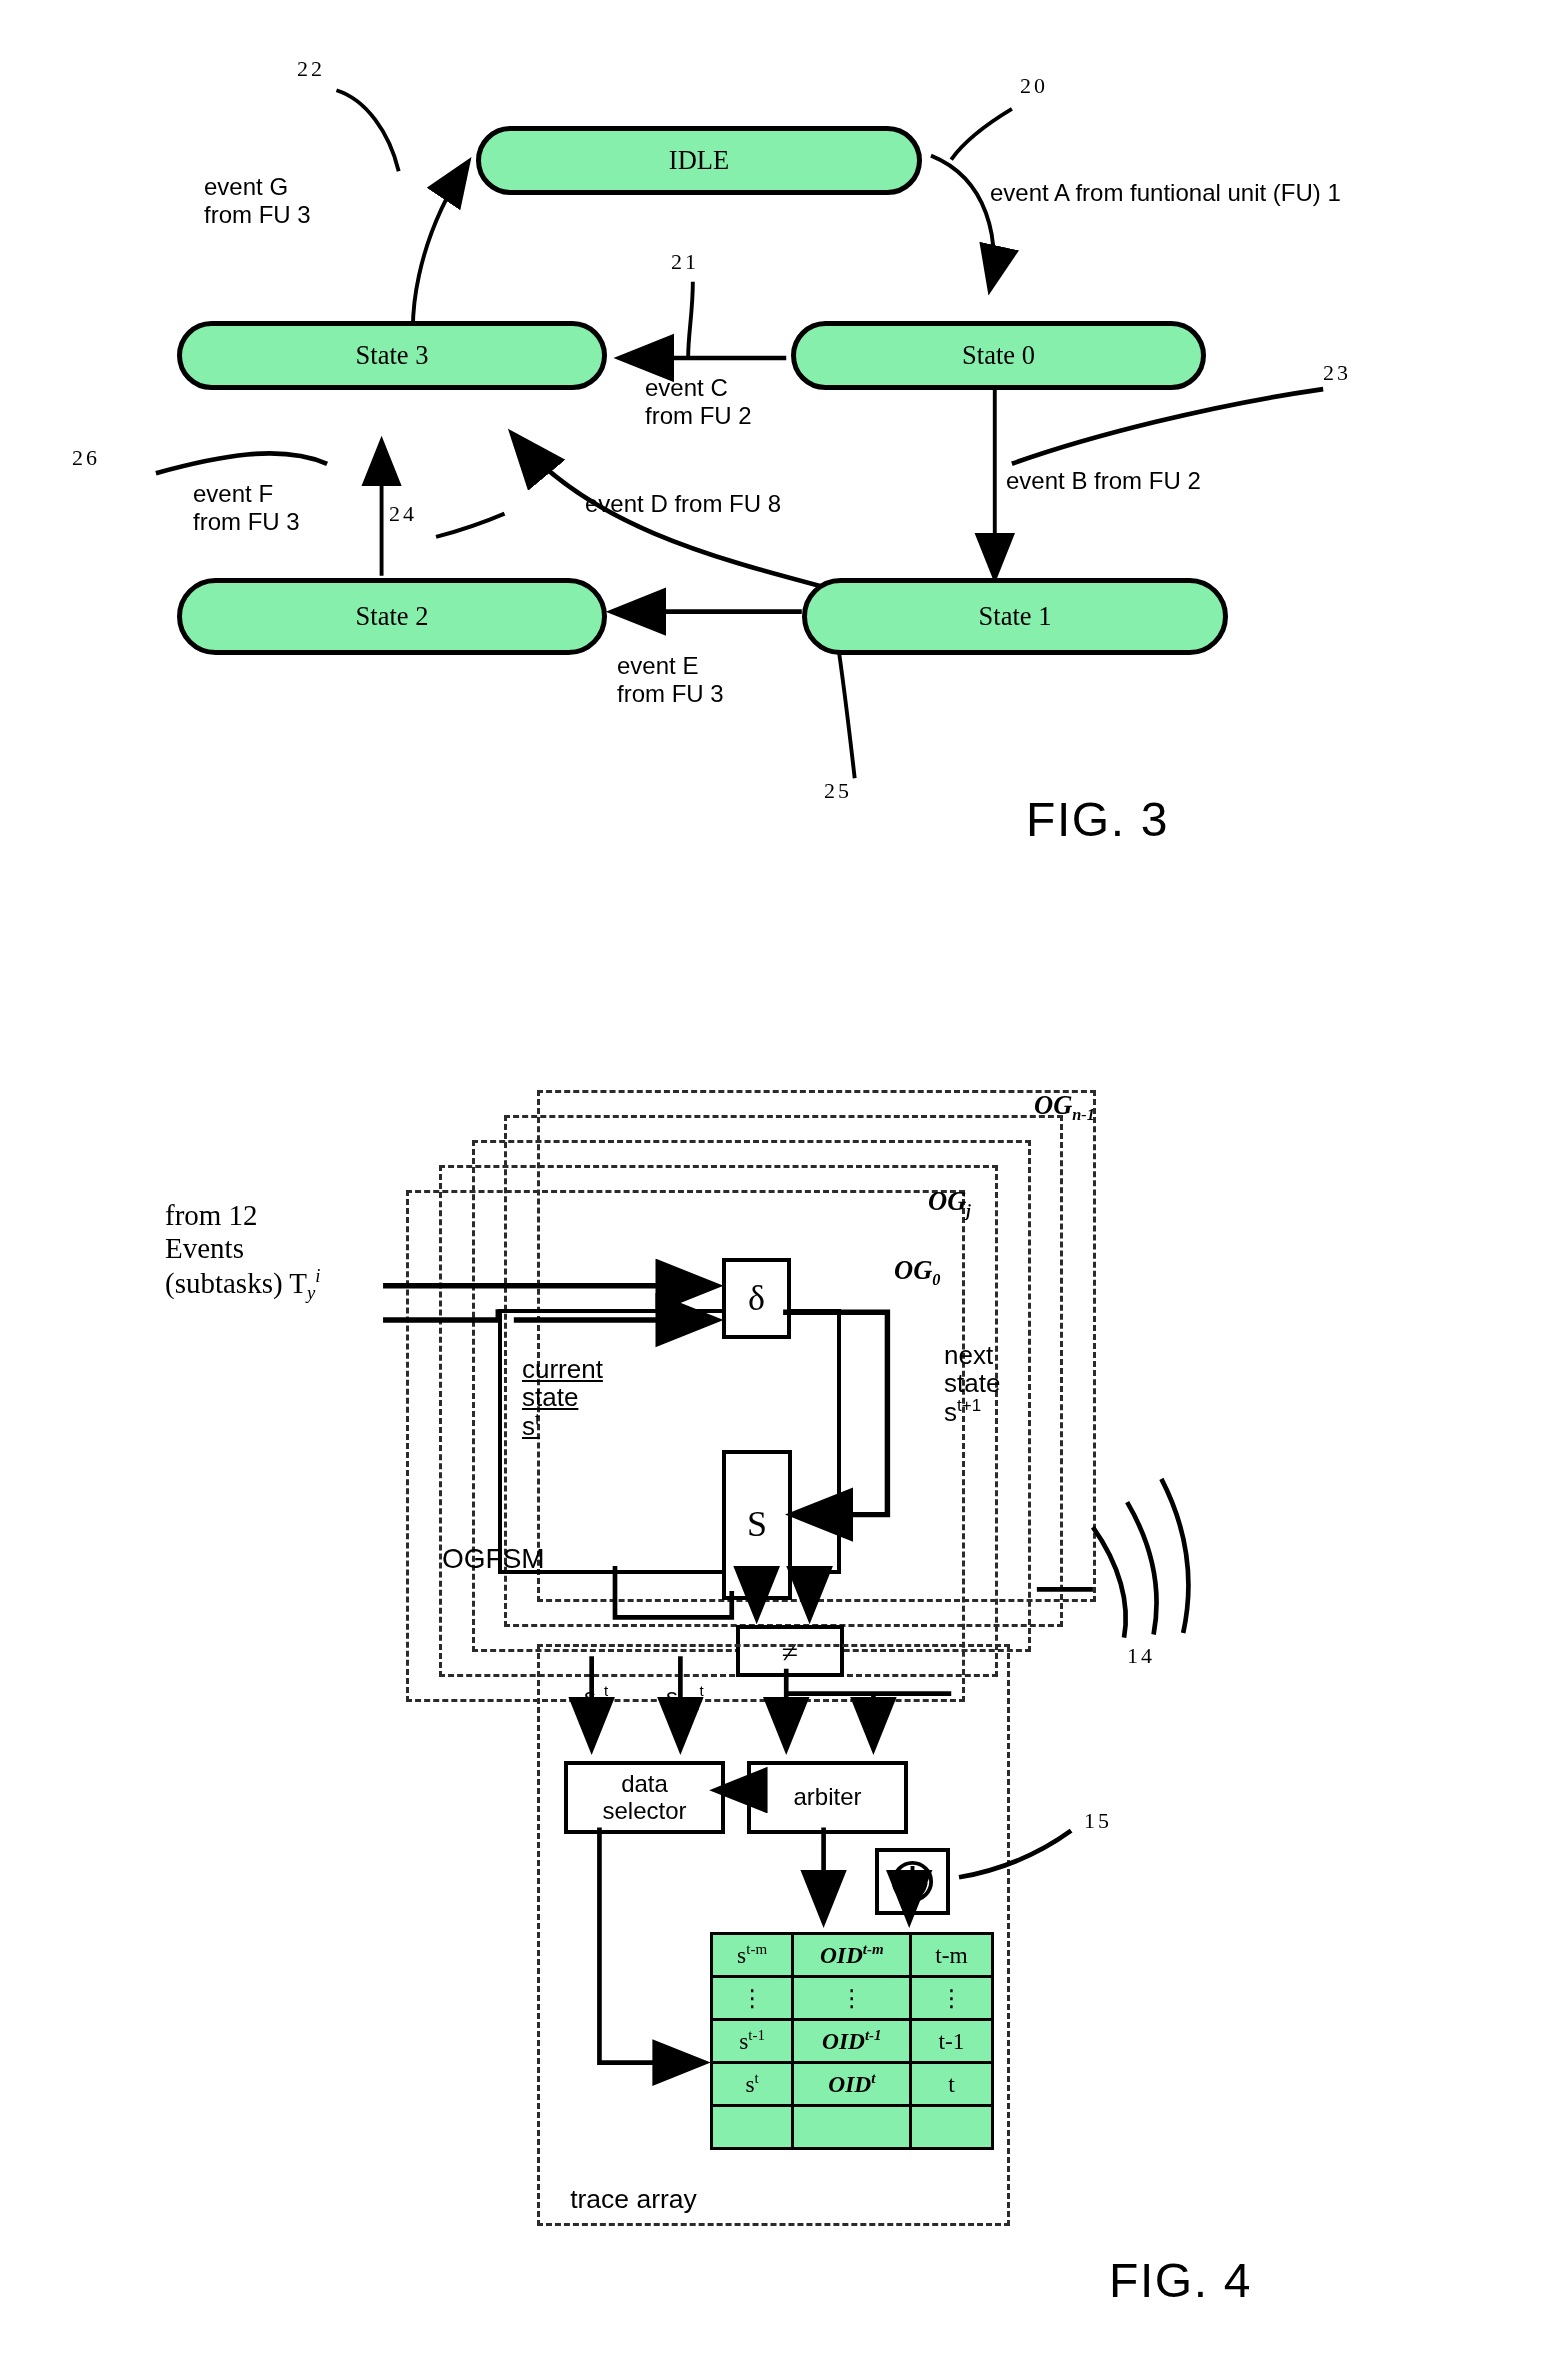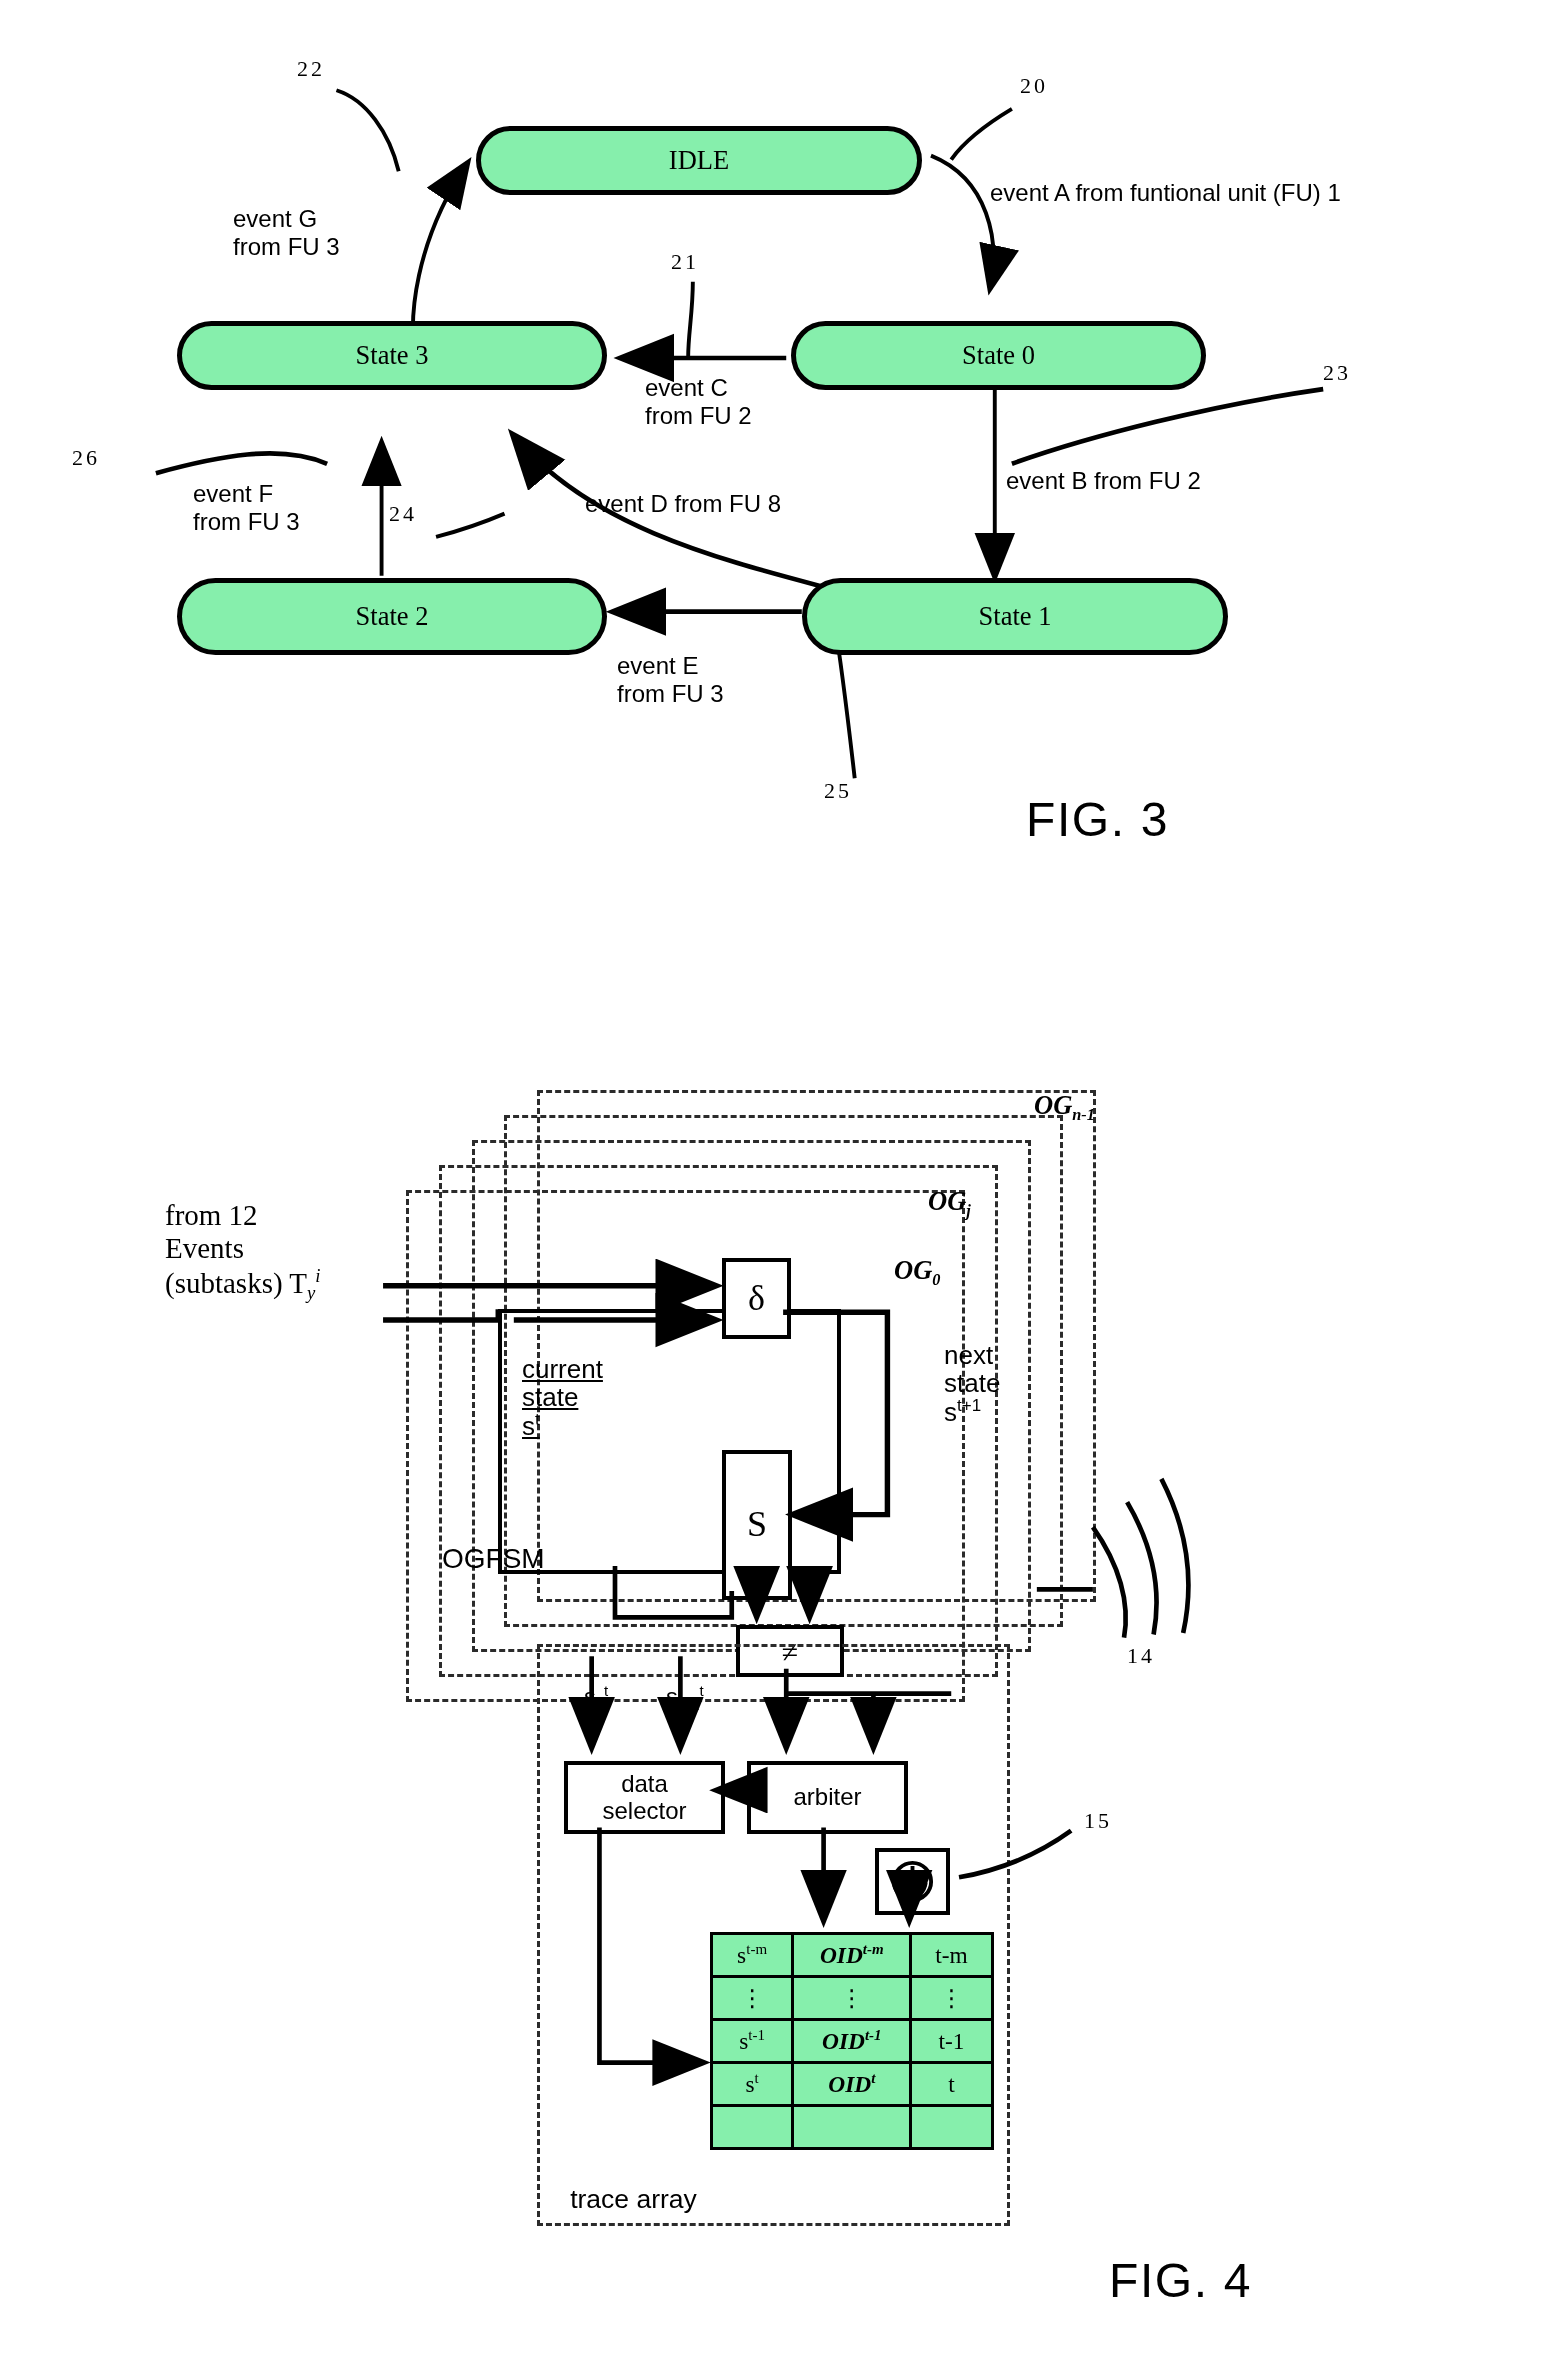--- a/index.html
+++ b/index.html
@@ -105,21 +105,21 @@
     </div>
 
     <div class="refnum" style="left:297px;top:56px;">22</div>
     <div class="refnum" style="left:1020px;top:73px;">20</div>
     <div class="refnum" style="left:671px;top:249px;">21</div>
     <div class="refnum" style="left:1323px;top:360px;">23</div>
     <div class="refnum" style="left:389px;top:501px;">24</div>
     <div class="refnum" style="left:72px;top:445px;">26</div>
     <div class="refnum" style="left:824px;top:778px;">25</div>
 
-    <div class="evt" style="left:233px;top:173px;margin-top:32px;">event G
+    <div class="evt" style="left:204px;top:173px;">event G
 from FU 3</div>
     <div class="evt" style="left:990px;top:179px;">event A from funtional unit (FU) 1</div>
     <div class="evt" style="left:645px;top:374px;">event C
 from FU 2</div>
     <div class="evt" style="left:1006px;top:467px;">event B from FU 2</div>
     <div class="evt" style="left:585px;top:490px;">event D from FU 8</div>
     <div class="evt" style="left:193px;top:480px;">event F
 from FU 3</div>
     <div class="evt" style="left:617px;top:652px;">event E
 from FU 3</div>

